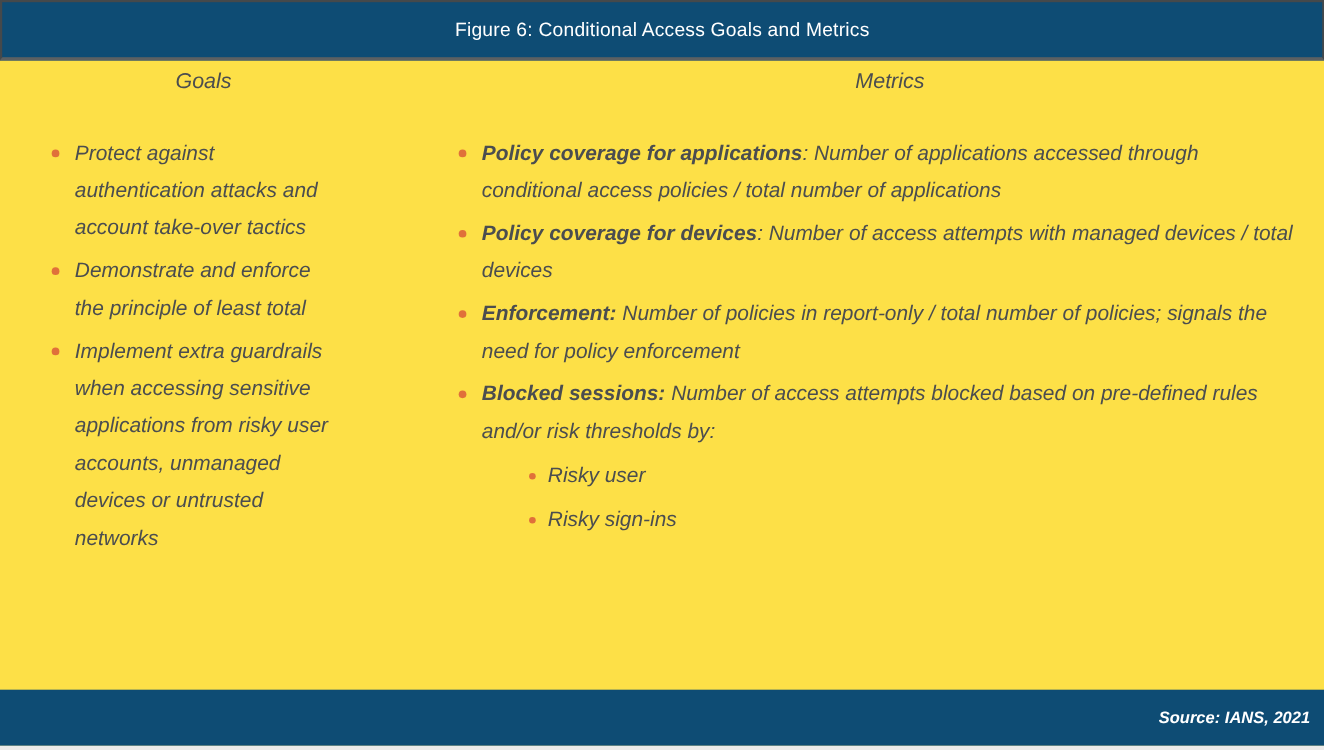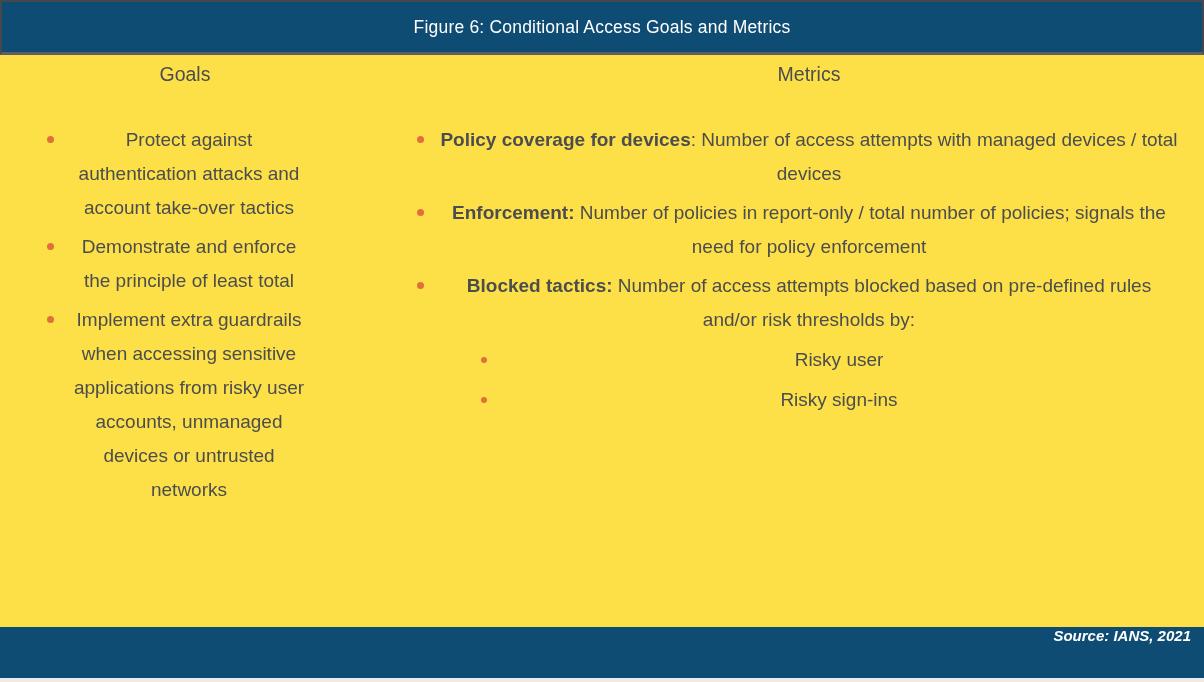--- a/index.html
+++ b/index.html
@@ -19,30 +19,30 @@
     background: #0e4c74;
     border: 2px solid #45494b;
     border-bottom: 3px solid #5c6062;
     display: flex; align-items: center; justify-content: center;
   }
   .fig-header .title {
     color: #ffffff; font-size: 17.5px; letter-spacing: 0.2px;
   }
   
   .content { flex: 1; display: flex; }
-  .col { min-width: 0; }
+  .col { min-width: 0; font-style: italic; }
   .col-goals { width: 370px; flex: none; }
   .col-metrics { flex: 1; padding-right: 24px; }
   .col-heading {
     font-size: 19.5px; font-weight: 400; color: #4b4d4f;
     text-align: center; margin: 8px 0 0 0;
   }
   .col-metrics .col-heading { margin-left: 68px; }
 
-  ul { list-style: none; margin: 37px 0 0 0; text-align: center; }
+  ul { list-style: none; margin: 37px 0 0 0; }
   .goals-list   { padding: 0 30px 0 68px; width: 340px; }
   .metrics-list { padding: 0 0 0 68px; }
   li {
     position: relative;
     font-size: 19px; line-height: 34px;
     margin-bottom: 5px;
   }
   li::before {
     content: "";
     position: absolute; left: -21px; top: 13px;
@@ -54,21 +54,21 @@
   .sub-list { margin: 6px 0 0 0; padding: 0 0 0 60px; }
   .sub-list li { margin-bottom: 6px; }
   .sub-list li::before { width: 6px; height: 6px; left: -17px; top: 14px; }
 
   .gap-before { margin-top: 57px; }
 
   
   .fig-footer {
     height: 51px; flex: none;
     background: #0e4c74;
-    display: flex; justify-content: flex-end;
+    display: flex; align-items: center; justify-content: flex-end;
     padding-right: 13px;
   }
   .fig-footer .source {
     color: #ffffff; font-size: 15px;
     font-style: italic; font-weight: 700;
   }
   .bottom-strip { height: 4px; flex: none; background: #ecebe9; }
 </style>
 </head>
 <body>
@@ -87,26 +87,27 @@
         <li>Protect against authentication attacks and account take-over tactics</li>
         <li>Demonstrate and enforce the principle of least total</li>
         <li>Implement extra guardrails when accessing sensitive applications from risky user accounts, unmanaged devices or untrusted networks</li>
       </ul>
     </div>
 
     <div class="col col-metrics">
       <h2 class="col-heading">Metrics</h2>
       <ul class="metrics-list">
 
+        <li><span class="bold">Policy coverage for applications</span><span>: Number of applications accessed through conditional access policies / total number of applications</span></li>
 
         <li><span class="bold">Policy coverage for devices</span><span>: Number of access attempts with managed devices / total devices</span></li>
 
         <li><span class="bold">Enforcement:</span><span> Number of policies in report-only / total number of policies; signals the need for policy enforcement</span></li>
 
-        <li><span class="bold">Blocked tactics:</span><span> Number of access attempts blocked based on pre-defined rules and/or risk thresholds by:</span>
+        <li><span class="bold">Blocked sessions:</span><span> Number of access attempts blocked based on pre-defined rules and/or risk thresholds by:</span>
           <ul class="sub-list">
             <li>Risky user</li>
             <li>Risky sign-ins</li>
           </ul>
         </li>
 
 
       </ul>
     </div>
 

